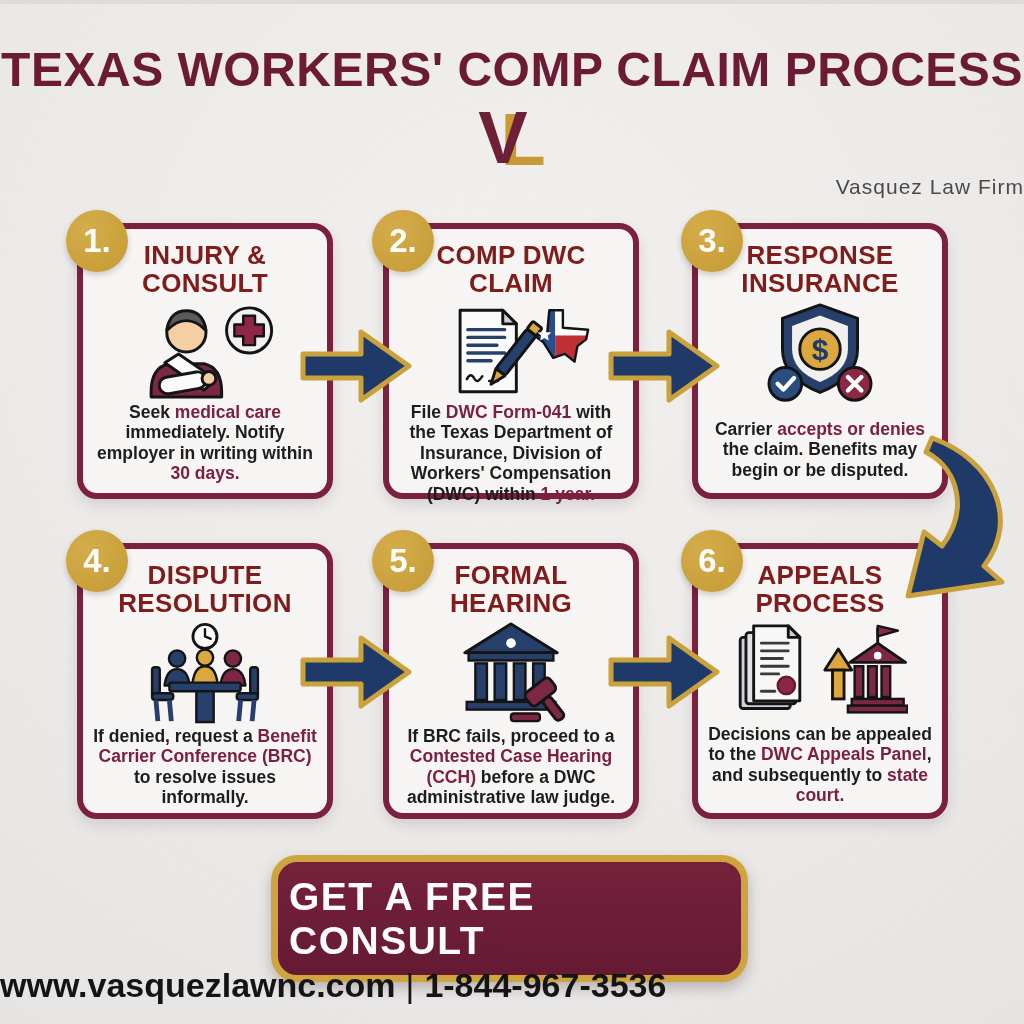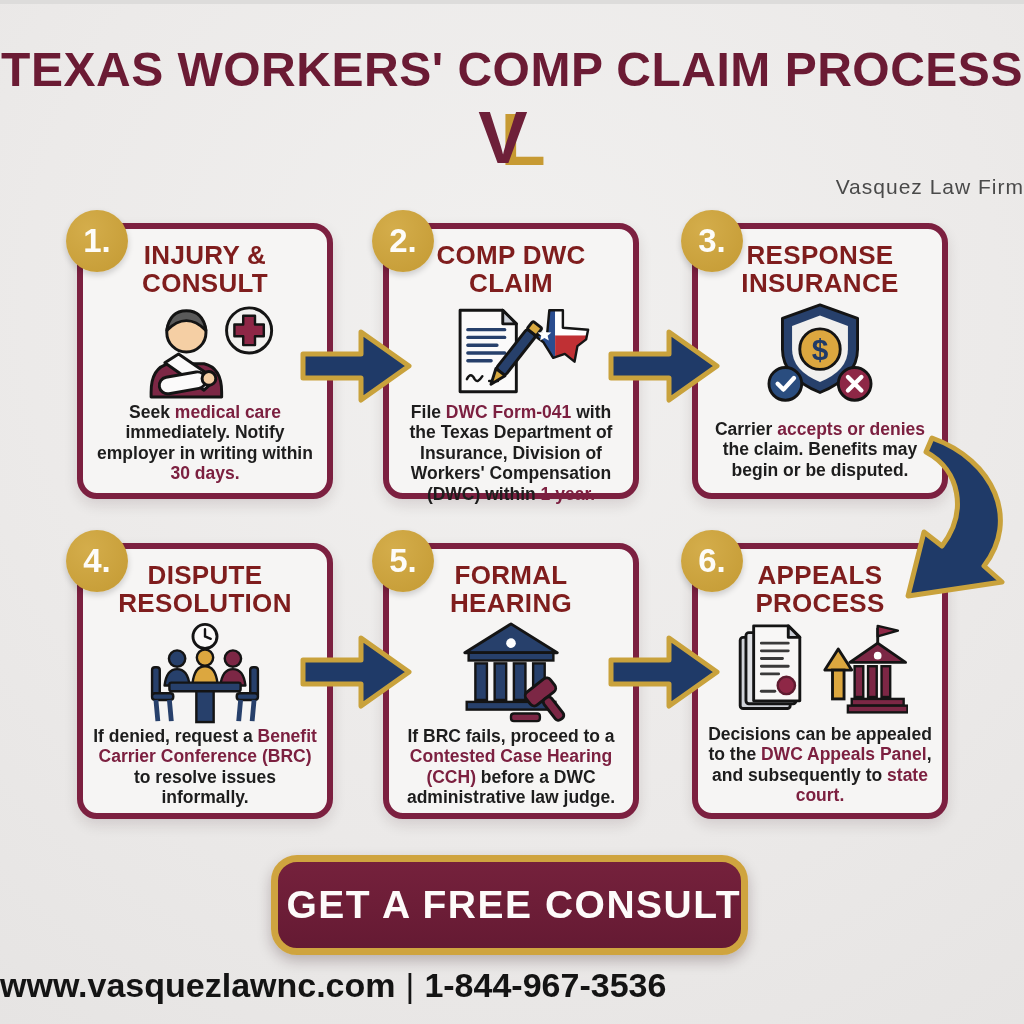--- a/index.html
+++ b/index.html
@@ -43,25 +43,26 @@
     font-size:17.5px;line-height:1.17;font-weight:700;color:#1d1d1d;
   }
   .body-text .hl{color:#7c2040;}
   
   .h-arrow{position:absolute;z-index:6;}
   .a12{left:297px;top:320px;} .a23{left:605px;top:320px;}
   .a45{left:297px;top:626px;} .a56{left:605px;top:626px;}
   .curve-arrow{position:absolute;left:884px;top:428px;z-index:6;}
   
   .cta{
-    position:absolute;left:271px;top:851px;width:477px;height:100px;box-sizing:border-box;
+    position:absolute;left:271px;top:851px;width:477px;height:127px;box-sizing:border-box;
     background:linear-gradient(180deg,#75213c 0%,#651a33 100%);
     border:7px solid #cfa43f;border-radius:26px;cursor:pointer;
-    display:flex;align-items:center;justify-content:flex-end;
+    display:flex;align-items:center;justify-content:flex-start;
     box-shadow:0 6px 14px rgba(40,10,20,.25);
+    padding-left:11px;
   }
   .cta-label{color:#fdfbfa;font-size:39px;font-weight:800;letter-spacing:1.5px;}
   .footer{
     position:absolute;top:962px;left:0;width:100%;text-align:left;
     font-size:34px;font-weight:600;color:#141414;
   }
   .footer .sep{margin:0 10px;font-weight:400;}
   svg{display:block;}
 </style>
 </head>

